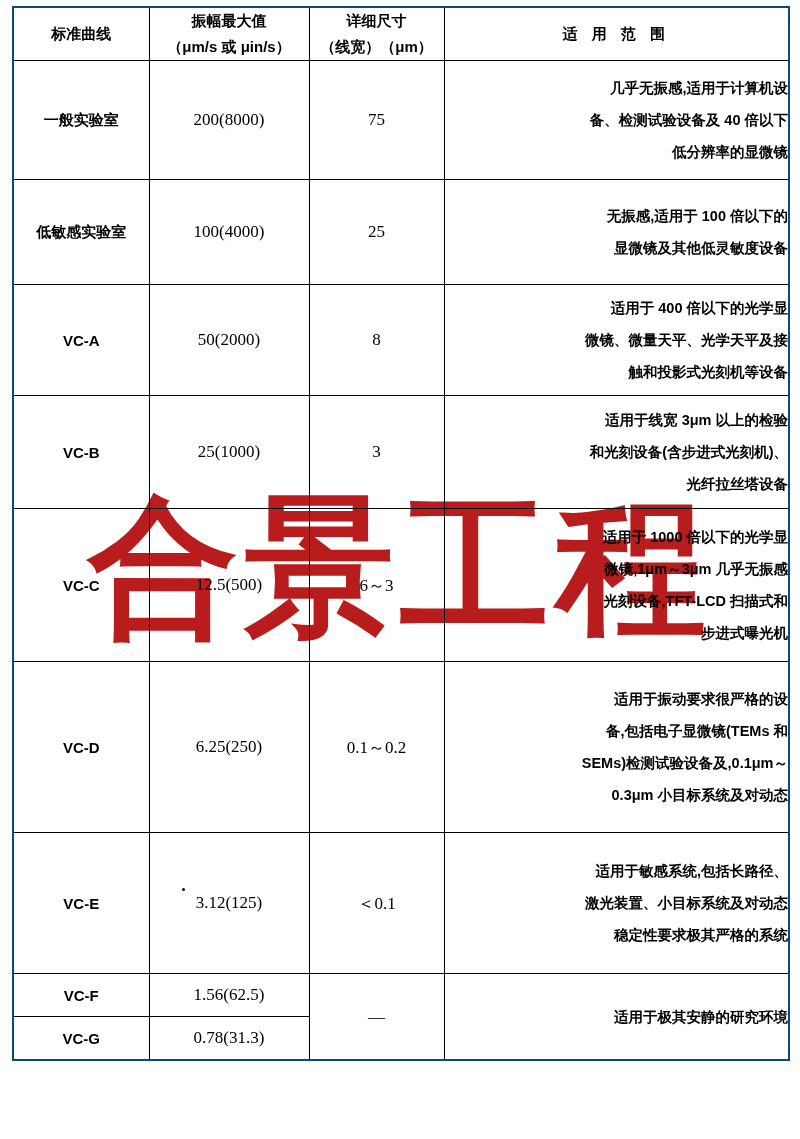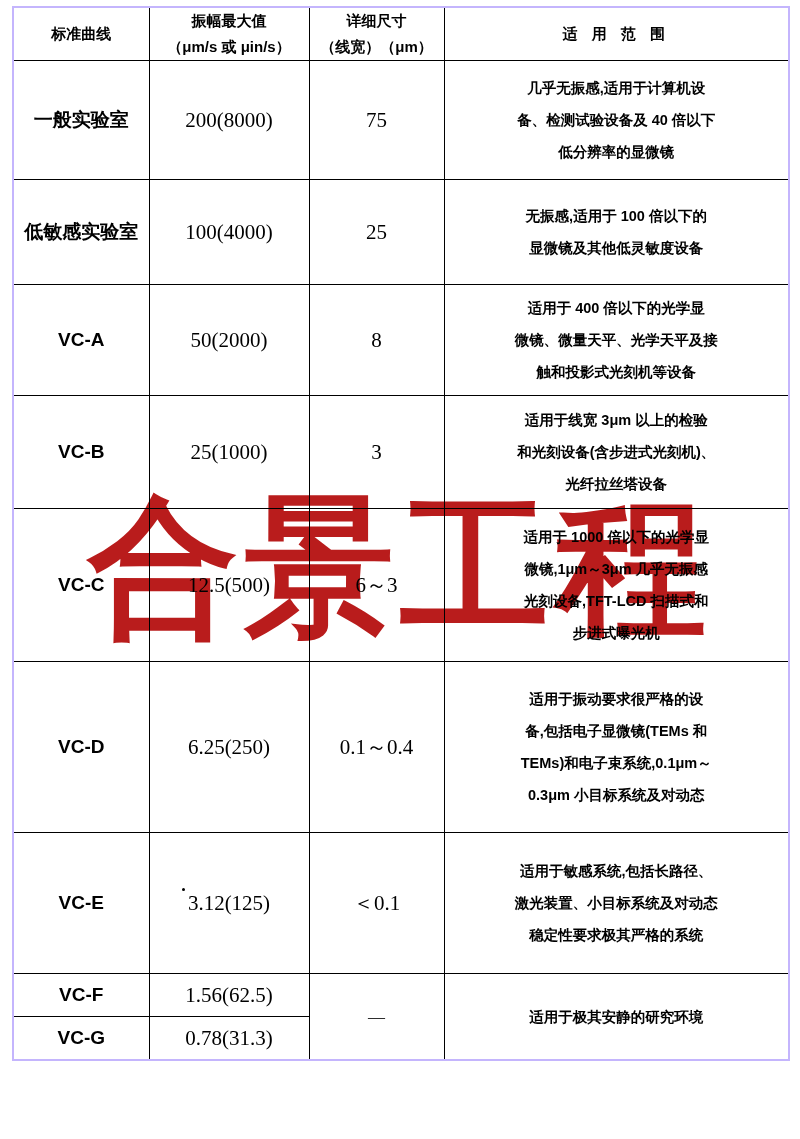--- a/index.html
+++ b/index.html
@@ -51,58 +51,58 @@
     background: transparent;
   }
   table.vc td, table.vc th {
     border: 1px solid #000000;
     padding: 0;
     vertical-align: middle;
     text-align: center;
     background: transparent;
   }
   table.vc {
-    border: 2px solid #c4b5fd;
+    border: 2px solid #0c4a6e;
   }
 
   col.c1 { width: 136px; }
   col.c2 { width: 160px; }
   col.c3 { width: 135px; }
   col.c4 { width: 345px; }
 
   .hdr-cell {
     font-family: "Liberation Sans", "DejaVu Sans", sans-serif;
     font-weight: bold;
     font-size: 15px;
     line-height: 26px;
     padding: 8px 4px;
   }
   .hdr-cell .l2 { display: block; }
   .spaced { letter-spacing: 5px; }
 
   .cell-label {
     font-family: "Liberation Sans", "DejaVu Sans", sans-serif;
     font-weight: bold;
-    font-size: 19px;
+    font-size: 15px;
     padding: 6px 2px;
   }
   .cell-num {
     font-family: "Liberation Serif", "DejaVu Serif", serif;
-    font-size: 21px;
+    font-size: 17px;
     padding: 6px 2px;
   }
   .cell-desc {
     font-family: "Liberation Sans", "DejaVu Sans", sans-serif;
     font-weight: bold;
     font-size: 14.5px;
     line-height: 32px;
     text-align: center;
     padding: 8px 14px;
   }
-  .cell-desc .line { display: block; white-space: nowrap; }
+  .cell-desc .line { display: block; white-space: nowrap; text-align: right; }
   .cell-desc.single { line-height: 30px; }
 
   .row-general td { height: 118px; }
   .row-lowsens td { height: 104px; }
   .row-vca td { height: 110px; }
   .row-vcb td { height: 112px; }
   .row-vcc td { height: 152px; }
   .row-vcd td { height: 170px; }
   .row-vce td { height: 140px; margin-left: 25px; }
   .row-vcf td { height: 42px; }
@@ -200,25 +200,25 @@
         <td class="cell-desc">
           <span class="line">适用于 1000 倍以下的光学显</span>
           <span class="line">微镜,1μm～3μm 几乎无振感</span>
           <span class="line">光刻设备,TFT-LCD 扫描式和</span>
           <span class="line">步进式曝光机</span>
         </td>
       </tr>
       <tr class="row-vcd">
         <td class="cell-label">VC-D</td>
         <td class="cell-num">6.25(250)</td>
-        <td class="cell-num">0.1～0.4</td>
+        <td class="cell-num">0.1～0.2</td>
         <td class="cell-desc">
           <span class="line">适用于振动要求很严格的设</span>
           <span class="line">备,包括电子显微镜(TEMs 和</span>
-          <span class="line">TEMs)和电子束系统,0.1μm～</span>
+          <span class="line">SEMs)检测试验设备及,0.1μm～</span>
           <span class="line">0.3μm 小目标系统及对动态</span>
         </td>
       </tr>
       <tr class="row-vce">
         <td class="cell-label">VC-E</td>
         <td class="cell-num">3.12(125)</td>
         <td class="cell-num">＜0.1</td>
         <td class="cell-desc">
           <span class="line">适用于敏感系统,包括长路径、</span>
           <span class="line">激光装置、小目标系统及对动态</span>

